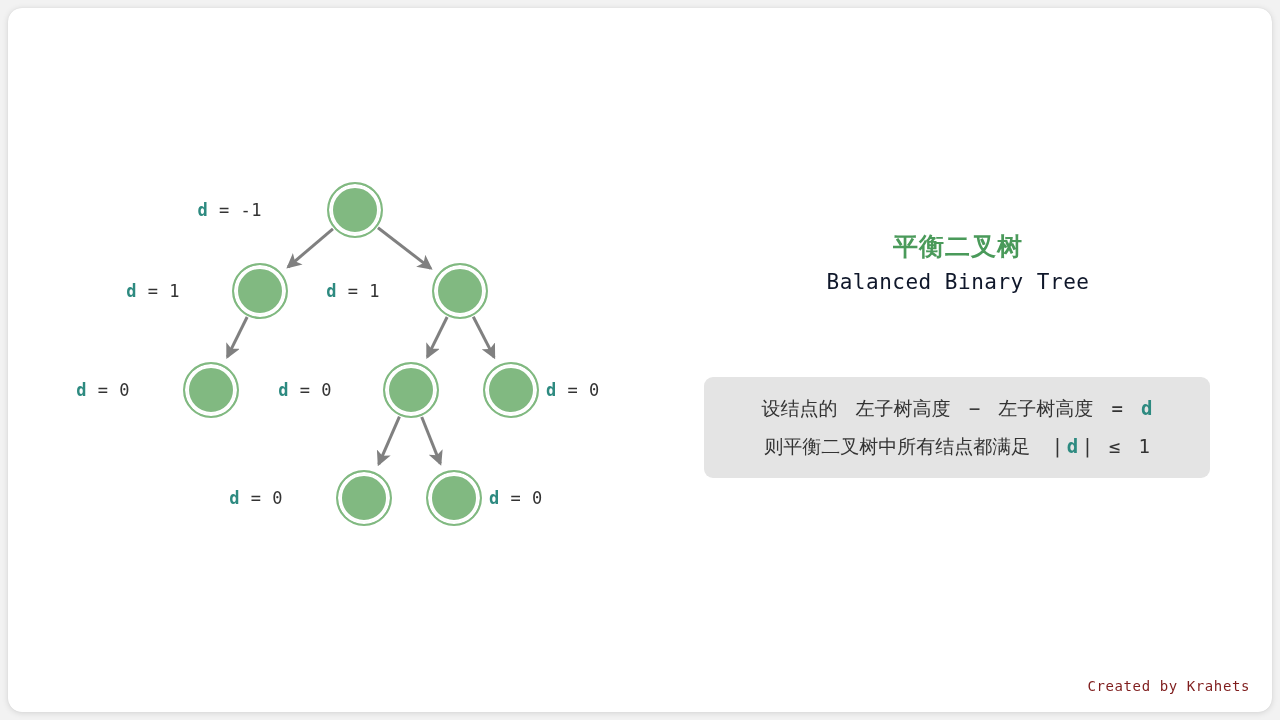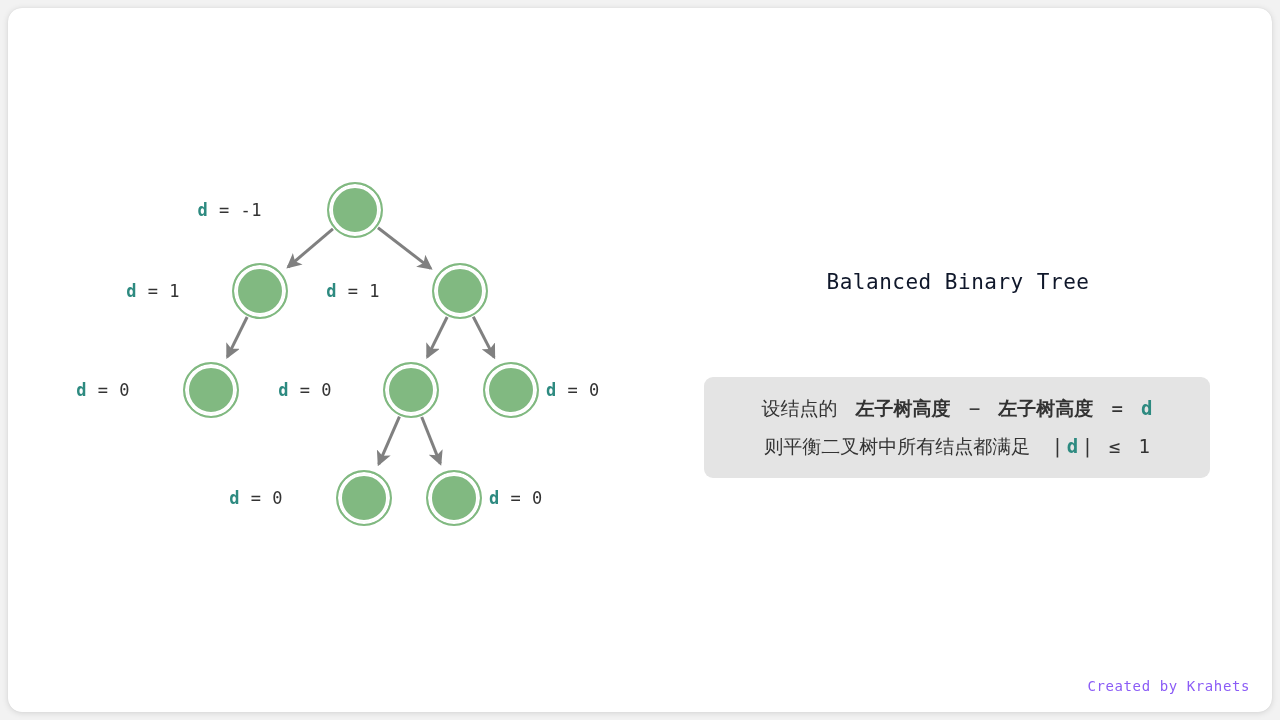--- a/index.html
+++ b/index.html
@@ -124,32 +124,32 @@
     box-sizing: border-box;
     padding: 12px 0 0 0;
   }
   .info-line {
     text-align: center;
     font-size: 19px;
     color: #333333;
     line-height: 38px;
     white-space: nowrap;
   }
-  .info-line .bold  { font-weight: bold; }
+  .info-line .bold  { font-weight: normal; }
   .info-line .teal  { color: #2d8a80; font-weight: bold; }
   .info-line .mono  { font-family: "DejaVu Sans Mono", "Liberation Mono", monospace; }
   .info-line .bar   { color: #333333; font-family: "DejaVu Sans", sans-serif; }
 
   #credit {
     position: absolute;
     right: 22px;
     bottom: 18px;
     font-family: "DejaVu Sans Mono", "Liberation Mono", monospace;
     font-size: 14px;
-    color: #8b5cf6;
+    color: #7f1d1d;
     letter-spacing: 0.6px;
   }
 </style>
 </head>
 <body>
 
 <div id="stage">
   <div id="card">
 
     <div id="tree-area">
@@ -184,20 +184,21 @@
           <div class="node-label left-of" style="left: 0px; width: 90px; text-align: right; top: 372px;"><span class="dvar">d</span><span>  =  0</span></div>
           <div class="node-label left-of" style="left: 0px; width: 292px; text-align: right; top: 372px;"><span class="dvar">d</span><span>  =  0</span></div>
           <div class="node-label right-of" style="left: 538px; top: 372px;"><span class="dvar">d</span><span>  =  0</span></div>
           <div class="node-label left-of" style="left: 0px; width: 243px; text-align: right; top: 480px;"><span class="dvar">d</span><span>  =  0</span></div>
           <div class="node-label right-of" style="left: 481px; top: 480px;"><span class="dvar">d</span><span>  =  0</span></div>
         </div>
     </div>
 
     <div id="panel">
 
+      <div id="title-zh">平衡二叉树</div>
 
       <div id="title-en">Balanced Binary Tree</div>
 
       <div id="info-box">
 
         <div class="info-line">
           <span>设结点的</span>
           <span>&nbsp;</span>
           <span class="bold">左子树高度</span>
           <span>&nbsp;</span>

